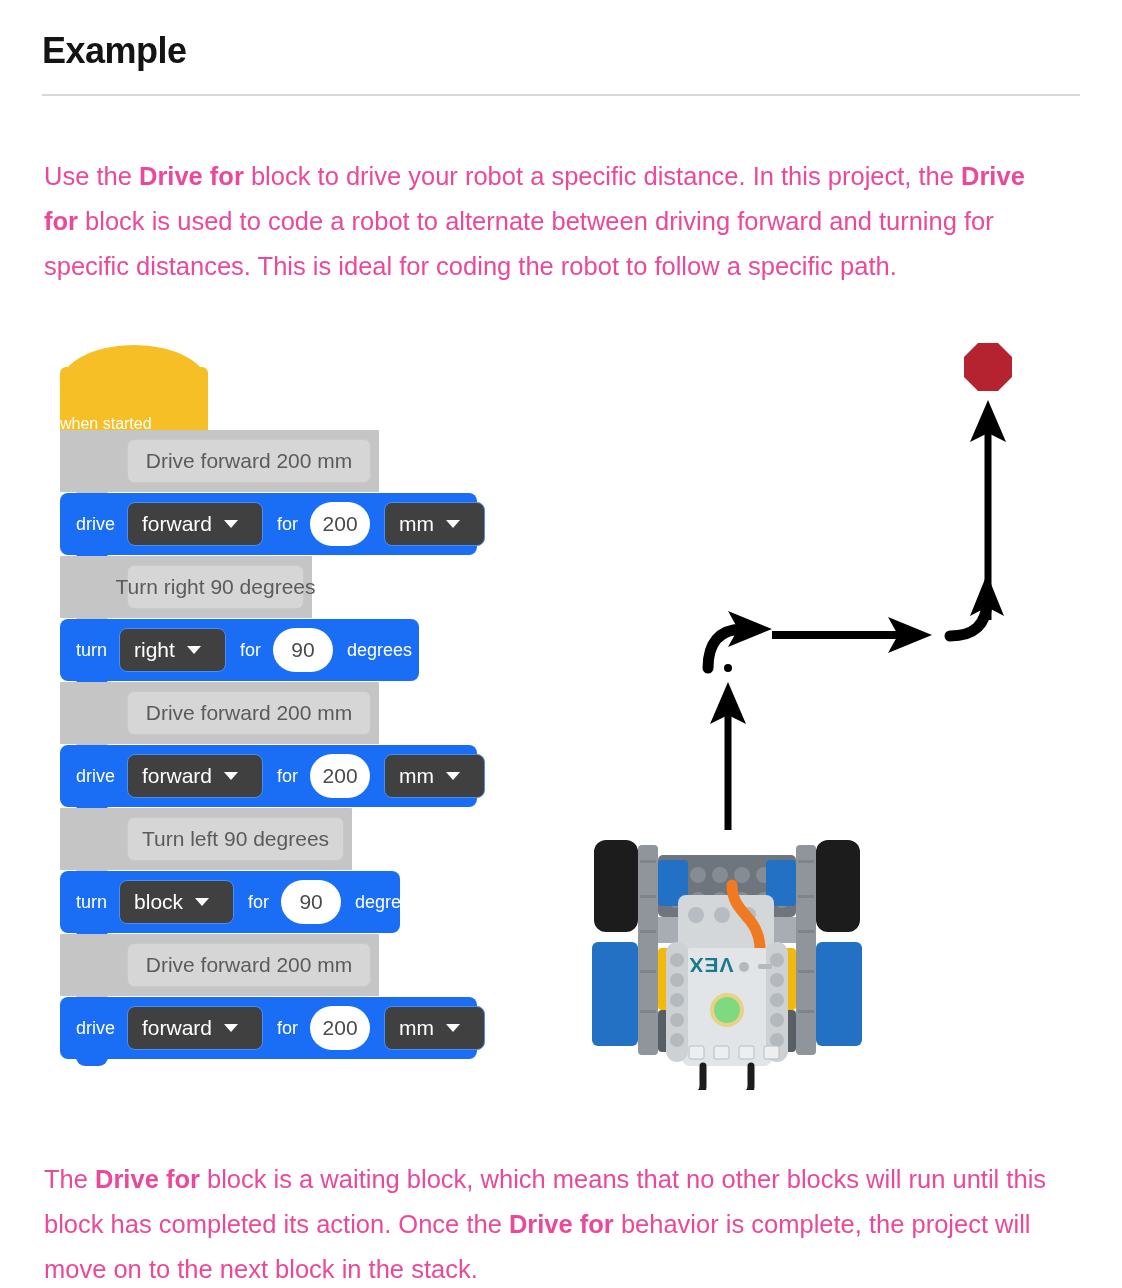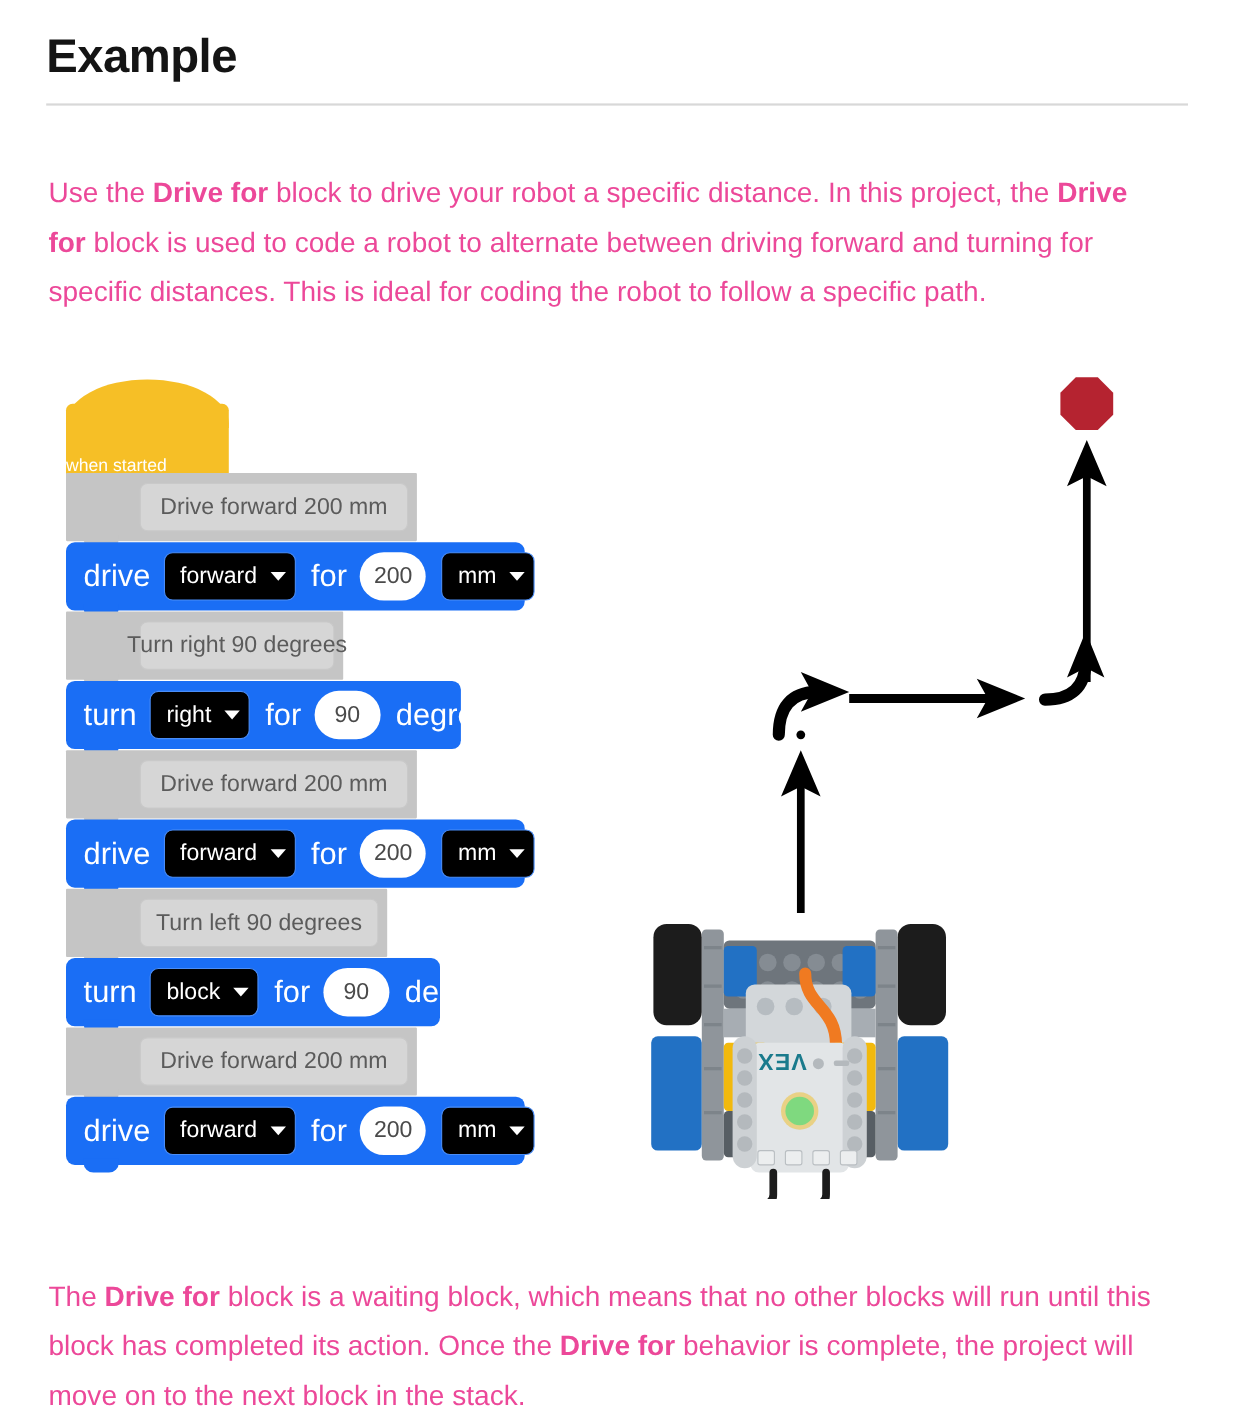--- a/index.html
+++ b/index.html
@@ -25,21 +25,21 @@
 
   
   .heading-wrap {
     position: absolute;
     left: 42px;
     top: 22px;
     width: 1038px;
   }
   h1.page-title {
     margin: 0;
-    font-size: 43px;
+    font-size: 36px;
     line-height: 58px;
     font-weight: bold;
     letter-spacing: -0.5px;
     color: #141414;
     font-family: "Liberation Sans", sans-serif;
   }
   .title-rule {
     margin-top: 14px;
     height: 2px;
     background: #d8d8d8;
@@ -145,33 +145,33 @@
     height: 62px;
     background: #1a6ef5;
     border-radius: 8px;
     box-sizing: border-box;
     display: flex;
     align-items: center;
     padding-left: 16px;
   }
   .blue-block .notch { background: #1a6ef5; }
   .blue-block .lbl {
-    font-size: 28px;
+    font-size: 18px;
     color: #ffffff;
     white-space: nowrap;
     margin-right: 12px;
   }
   .dropdown {
     display: inline-flex;
     align-items: center;
     height: 44px;
-    padding: 0 8px 0 14px;
+    padding: 0 24px 0 14px;
     border: 1.5px solid #4a8df7;
     border-radius: 8px;
-    background: #000000;
+    background: #404040;
     margin-right: 14px;
     box-sizing: border-box;
   }
   .dropdown .dd-text {
     font-size: 21px;
     color: #ffffff;
     white-space: nowrap;
     margin-right: 12px;
   }
   .caret {

